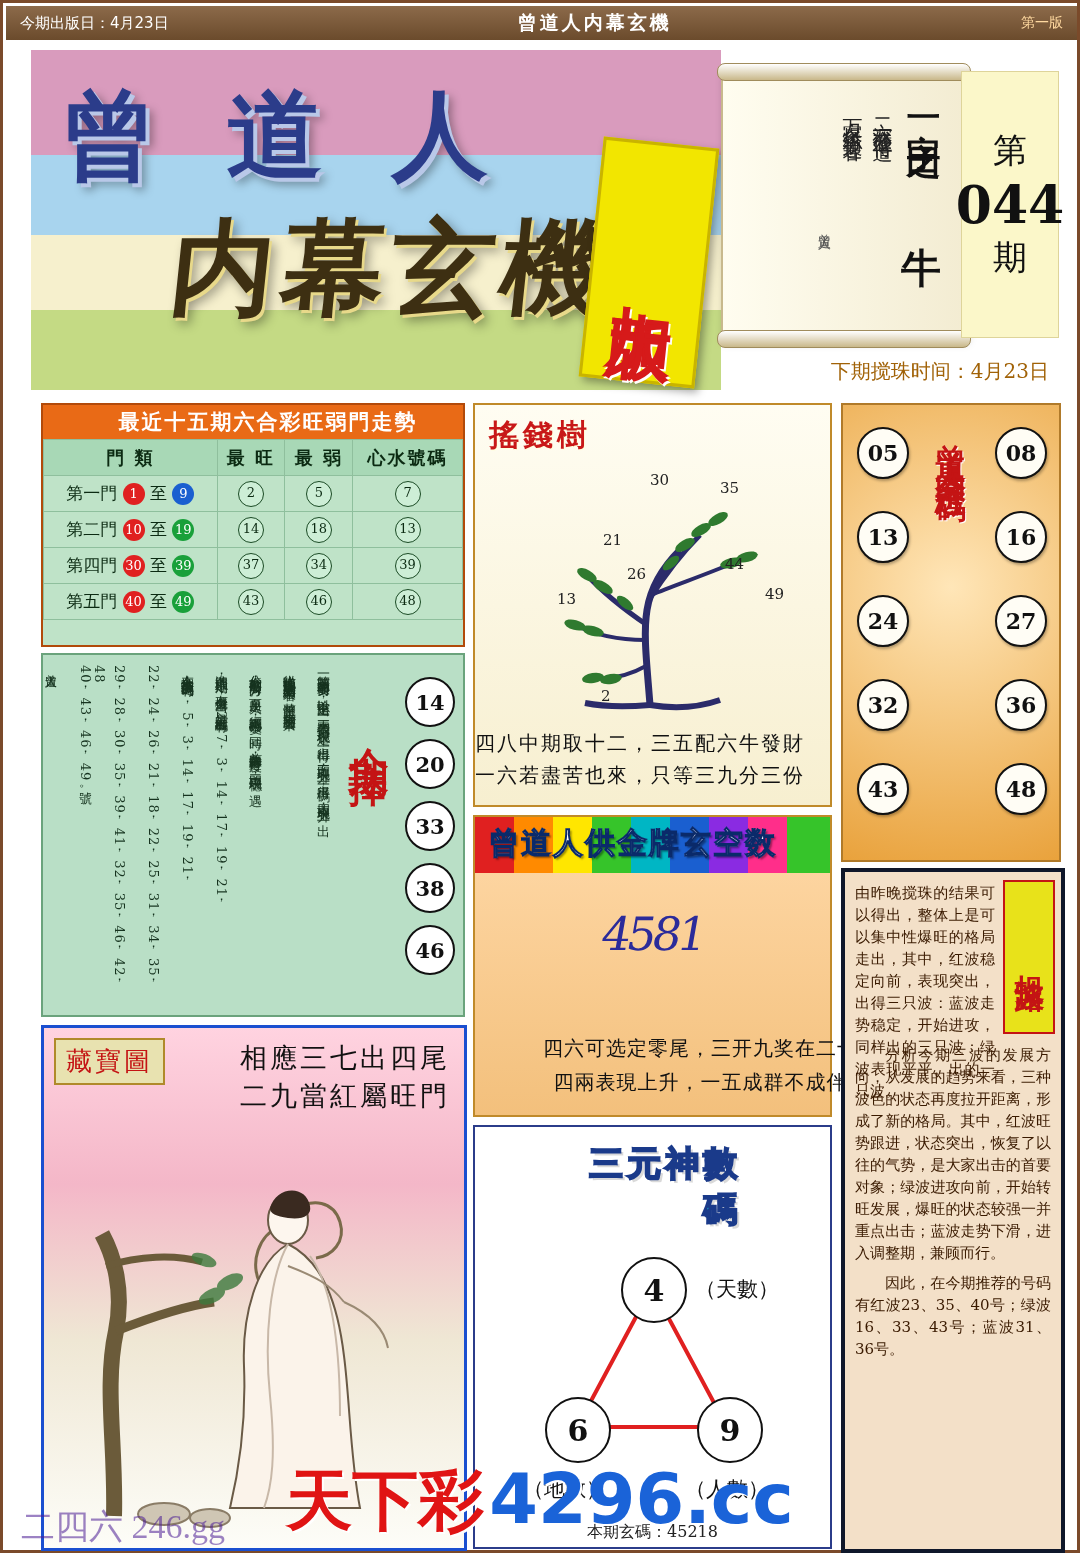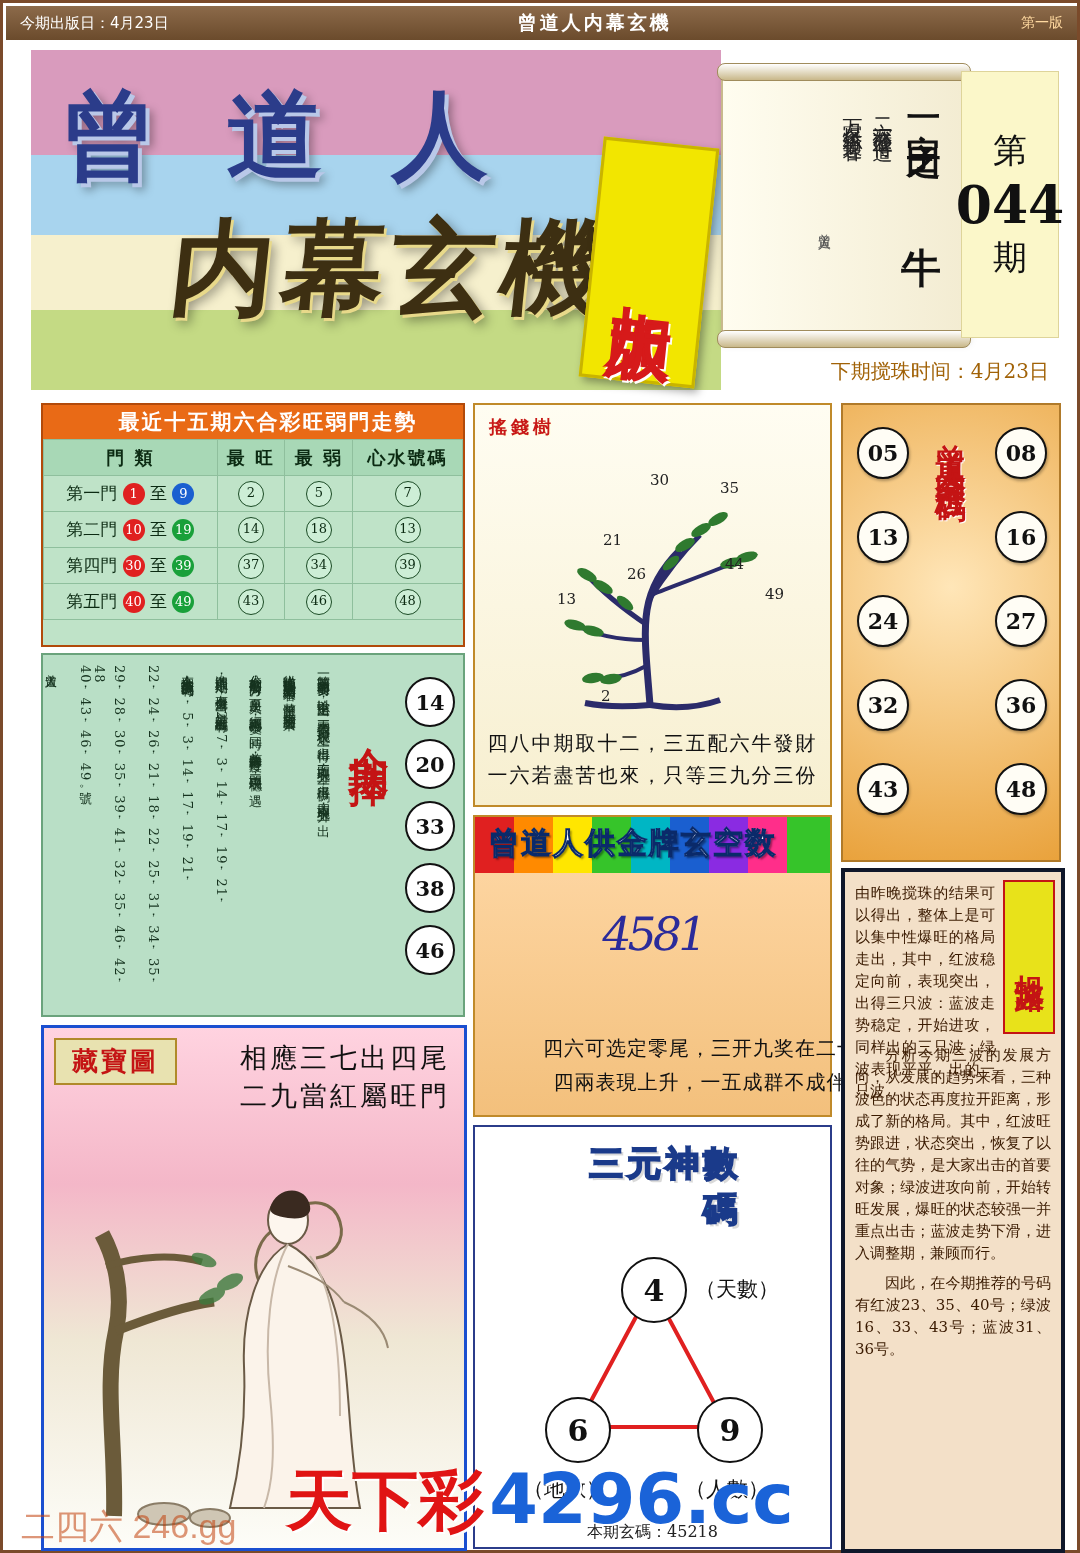--- a/index.html
+++ b/index.html
@@ -65,24 +65,24 @@
   .ball{display:inline-block;width:22px;height:22px;line-height:22px;border-radius:50%;font-size:13px;
     color:#fff;text-align:center;vertical-align:middle;}
   .ball.red{background:#e02020;}
   .ball.blue{background:#1a5fd0;}
   .ball.green{background:#19a03a;}
   .ocirc{display:inline-block;width:24px;height:24px;line-height:22px;border-radius:50%;border:1.5px solid #1b4b25;
     font-size:13px;text-align:center;color:#0b2a12;background:#cdeed6;}
   
   .tree{position:absolute;left:470px;top:400px;width:355px;height:400px;border:2px solid #c08a2a;
     background:linear-gradient(to bottom,#fffdf2,#f7efd0);}
-  .tree-title{position:absolute;left:14px;top:10px;font-size:18px;font-weight:bold;color:#c81818;
+  .tree-title{position:absolute;left:14px;top:10px;font-size:30px;font-weight:bold;color:#c81818;
     letter-spacing:4px;font-family:"DejaVu Serif","Liberation Serif",serif;text-shadow:1px 1px 0 #ffd;}
   .tnum{position:absolute;font-size:15px;color:#222;font-family:"DejaVu Serif","Liberation Serif",serif;}
-  .tree-lines{position:absolute;left:0;bottom:14px;width:100%;text-align:center;
+  .tree-lines{position:absolute;left:0;bottom:14px;width:100%;
     font-family:"DejaVu Serif","Liberation Serif",serif;font-size:20px;color:#111;line-height:32px;letter-spacing:2px;}
   
   .rnum{position:absolute;left:838px;top:400px;width:216px;height:455px;border:2px solid #b07a2a;
     background:radial-gradient(circle at 50% 40%,#ffe6b8,#e9a23c);overflow:hidden;}
   .rnum .vtitle{position:absolute;left:50%;top:14px;transform:translateX(-50%);
     writing-mode:vertical-rl;font-size:31px;font-weight:bold;color:#c41414;letter-spacing:8px;
     font-family:"DejaVu Serif","Liberation Serif",serif;text-shadow:1px 1px 0 #fff;}
   .rball{position:absolute;width:48px;height:48px;border-radius:50%;border:2px solid #111;background:#fffdf5;
     display:flex;align-items:center;justify-content:center;font-size:22px;font-weight:bold;color:#111;
     font-family:"DejaVu Serif","Liberation Serif",serif;box-shadow:1px 2px 3px rgba(0,0,0,.3);}
@@ -114,22 +114,22 @@
     font-family:"DejaVu Serif","Liberation Serif",serif;text-shadow:3px 3px 0 rgba(0,0,0,.15);text-align:right;}
   .syball{position:absolute;width:62px;height:62px;border-radius:50%;border:2px solid #111;background:#fff;
     display:flex;align-items:center;justify-content:center;font-size:30px;font-weight:bold;color:#111;
     font-family:"DejaVu Serif","Liberation Serif",serif;z-index:2;}
   .sylabel{position:absolute;font-size:21px;color:#111;font-family:"DejaVu Serif","Liberation Serif",serif;}
   .sy-foot{position:absolute;left:0;bottom:4px;width:100%;text-align:center;font-size:16px;color:#222;
     font-family:"DejaVu Serif","Liberation Serif",serif;}
   
   .tp{position:absolute;left:38px;top:1022px;width:420px;height:520px;border:3px solid #1a4fd0;
     background:linear-gradient(to bottom,#ffd3e0 0%,#f4b7c8 30%,#efe7d4 60%,#fdfdf8 100%);overflow:hidden;}
-  .tp-tag{position:absolute;left:10px;top:10px;background:#e8e2b0;border:2px solid #b08a2a;padding:4px 16px;
-    font-size:26px;font-weight:bold;color:#c41414;letter-spacing:3px;font-family:"DejaVu Serif","Liberation Serif",serif;}
+  .tp-tag{position:absolute;left:10px;top:10px;background:#e8e2b0;border:2px solid #b08a2a;padding:4px 10px;
+    font-size:26px;font-weight:normal;color:#c41414;letter-spacing:3px;font-family:"DejaVu Serif","Liberation Serif",serif;}
   .tp-l1{position:absolute;right:14px;top:12px;font-size:27px;color:#111;letter-spacing:3px;
     font-family:"DejaVu Serif","Liberation Serif",serif;}
   .tp-l2{position:absolute;right:14px;top:50px;font-size:27px;color:#111;letter-spacing:3px;
     font-family:"DejaVu Serif","Liberation Serif",serif;}
   
   .art{position:absolute;left:838px;top:865px;width:216px;height:677px;border:4px solid #0f172a;
     background:#f3e0c8;}
   .art-badge{position:absolute;right:6px;top:8px;width:48px;height:150px;background:#e8e21a;border:2px solid #c41414;
     display:flex;align-items:center;justify-content:center;}
   .art-badge span{writing-mode:vertical-rl;font-size:30px;font-weight:bold;color:#c41414;letter-spacing:4px;
@@ -137,22 +137,22 @@
   .art p{margin:0;font-family:"DejaVu Serif","Liberation Serif",serif;font-size:15px;line-height:22px;color:#3a1a00;
     text-align:justify;}
   .art-body{position:absolute;left:10px;top:10px;width:140px;}
   .art-body2{position:absolute;left:10px;top:172px;width:196px;}
   
   .wm{position:absolute;left:0;bottom:4px;width:100%;text-align:center;z-index:40;pointer-events:none;}
   .wm .t{display:inline-block;font-size:66px;font-weight:bold;color:#e01414;
     font-family:"DejaVu Serif","Liberation Serif",serif;text-shadow:2px 2px 0 #fff;}
   .wm .u{display:inline-block;font-size:70px;font-weight:bold;color:#1a63d8;
     font-family:"DejaVu Sans","Liberation Sans",sans-serif;text-shadow:2px 2px 0 #fff;}
-  .wm2{position:absolute;left:18px;bottom:0;font-size:34px;color:#c2410c;opacity:.55;
-    font-family:Liberation Sans, sans-serif;}
+  .wm2{position:absolute;left:18px;bottom:0;font-size:34px;color:#4c1d95;opacity:.55;
+    font-family:Liberation Serif, serif;}
 </style>
 </head>
 <body>
 
 <div class="page">
 
   <div class="topbar">
     <div class="left">今期出版日：4月23日</div>
     <div class="mid">曾道人内幕玄機</div>
     <div class="right">第一版</div>

